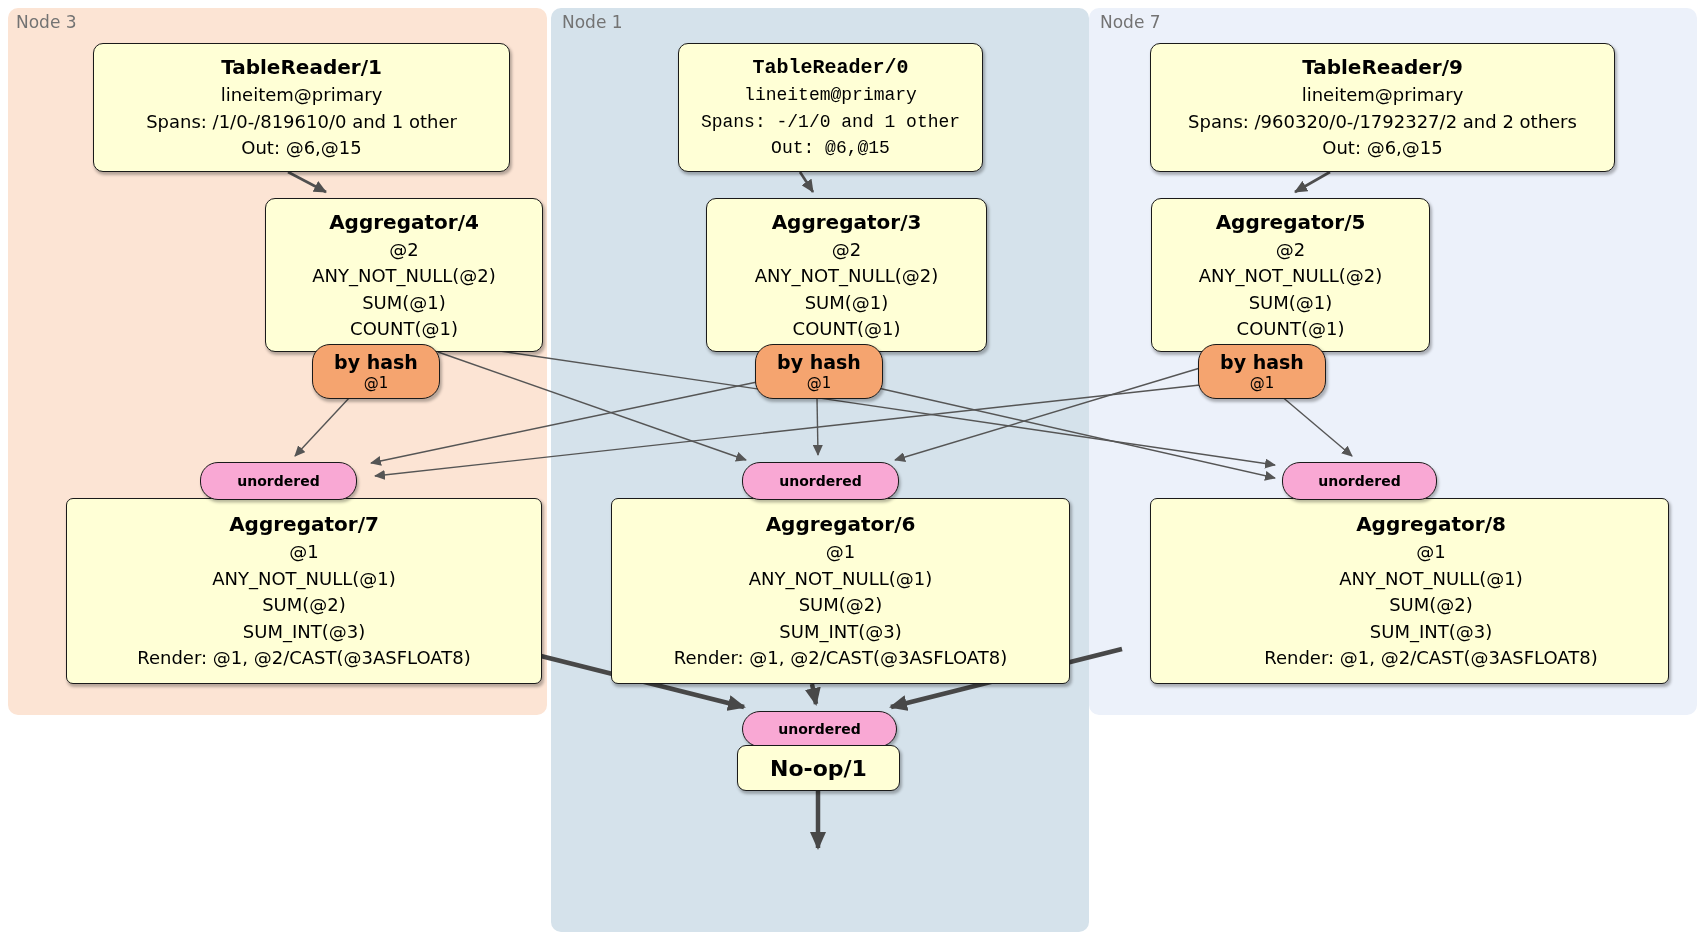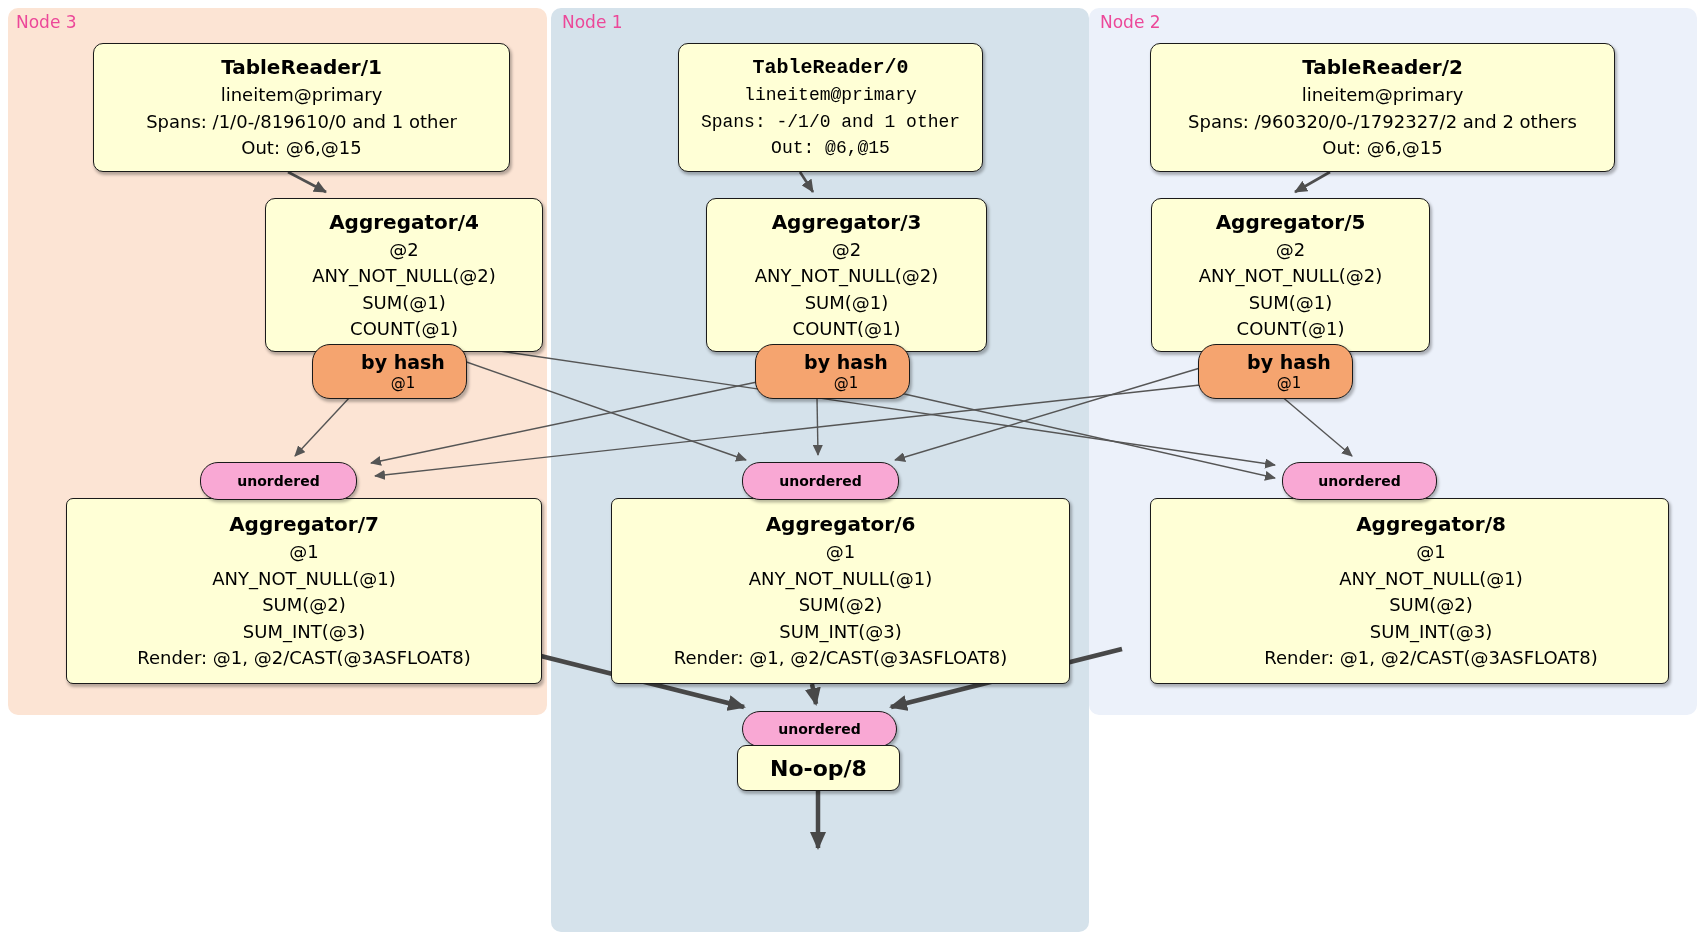--- a/index.html
+++ b/index.html
@@ -1,51 +1,51 @@
 <!DOCTYPE html>
 <html><head>
 <meta charset="utf-8">
 <style>
   html,body{margin:0;padding:0;background:#ffffff;}
   body{width:1708px;height:940px;position:relative;overflow:hidden;
        font-family:"DejaVu Sans","Liberation Sans",sans-serif;color:#000;}
   .stage{position:absolute;left:0;top:0;width:1708px;height:940px;}
   .panel{position:absolute;border-radius:10px;z-index:0;}
-  .panel-label{position:absolute;font-size:17px;color:#ec4899;z-index:4;}
+  .panel-label{position:absolute;font-size:17px;color:#737373;z-index:4;}
   .edges{position:absolute;left:0;top:0;width:1708px;height:940px;z-index:1;pointer-events:none;}
   .box{position:absolute;background:#ffffd6;border:1.6px solid #1a1a1a;border-radius:10px;
        display:flex;flex-direction:column;align-items:center;justify-content:center;
        text-align:center;z-index:2;box-shadow:1.5px 2.5px 3px rgba(0,0,0,0.28);margin-left:28px;}
   .box .title{font-weight:bold;font-size:20px;line-height:29px;white-space:nowrap;}
   .box .line{font-size:18px;line-height:26.5px;white-space:nowrap;}
   .bigbox{border-radius:7px;}
   .router{position:absolute;background:#f5a46f;border:1.7px solid #1a1a1a;border-radius:18px;
           display:flex;flex-direction:column;align-items:center;justify-content:center;
-          text-align:center;z-index:3;box-shadow:1.5px 2.5px 3px rgba(0,0,0,0.28);padding-left:27px;}
+          text-align:center;z-index:3;box-shadow:1.5px 2.5px 3px rgba(0,0,0,0.28);}
   .router .rt{font-weight:bold;font-size:19px;line-height:23px;}
   .router .rs{font-size:15px;line-height:19px;}
   .sync{position:absolute;background:#f9a8d4;border:1.6px solid #1a1a1a;border-radius:18px;
         display:flex;align-items:center;justify-content:center;text-align:center;
         font-weight:bold;font-size:14px;z-index:3;box-shadow:1.5px 2.5px 3px rgba(0,0,0,0.28);}
   .endbox{position:absolute;background:#ffffd6;border:1.7px solid #1a1a1a;border-radius:9px;
           display:flex;align-items:center;justify-content:center;font-weight:bold;font-size:22px;
           z-index:3;box-shadow:1.5px 2.5px 3px rgba(0,0,0,0.28);}
 </style>
 </head>
 <body>
 
 <div class="stage">
 
   <div class="panel" style="left:8px;top:8px;width:539px;height:707px;background:#fce4d4;"></div>
   <div class="panel" style="left:551px;top:8px;width:538px;height:924px;background:#d5e2eb;"></div>
   <div class="panel" style="left:1089px;top:8px;width:608px;height:707px;background:#ecf1fa;"></div>
 
   <div class="panel-label" style="left:16px;top:12px;">Node 3</div>
   <div class="panel-label" style="left:562px;top:12px;">Node 1</div>
-  <div class="panel-label" style="left:1100px;top:12px;">Node 2</div>
+  <div class="panel-label" style="left:1100px;top:12px;">Node 7</div>
 
   <svg class="edges" viewBox="0 0 1708 940">
     <defs>
       <marker id="athin" markerUnits="userSpaceOnUse" markerWidth="11" markerHeight="10" refX="10" refY="5" orient="auto">
         <path d="M0,0 L11,5 L0,10 z" fill="#555"></path>
       </marker>
       <marker id="amed" markerUnits="userSpaceOnUse" markerWidth="13" markerHeight="12" refX="12" refY="6" orient="auto">
         <path d="M0,0 L13,6 L0,12 z" fill="#4f4f4f"></path>
       </marker>
       <marker id="athick" markerUnits="userSpaceOnUse" markerWidth="18" markerHeight="16" refX="16" refY="8" orient="auto">
@@ -127,21 +127,21 @@
   <div class="box bigbox" style="left:583px;top:498px;width:457px;height:184px;">
     <div class="title">Aggregator/6</div>
     <div class="line">@1</div>
     <div class="line">ANY_NOT_NULL(@1)</div>
     <div class="line">SUM(@2)</div>
     <div class="line">SUM_INT(@3)</div>
     <div class="line">Render: @1, @2/CAST(@3ASFLOAT8)</div>
   </div>
 
   <div class="box" style="left:1122px;top:43px;width:463px;height:127px;">
-    <div class="title">TableReader/2</div>
+    <div class="title">TableReader/9</div>
     <div class="line">lineitem@primary</div>
     <div class="line">Spans: /960320/0-/1792327/2 and 2 others</div>
     <div class="line">Out: @6,@15</div>
   </div>
   <div class="box" style="left:1123px;top:198px;width:277px;height:152px;">
     <div class="title">Aggregator/5</div>
     <div class="line">@2</div>
     <div class="line">ANY_NOT_NULL(@2)</div>
     <div class="line">SUM(@1)</div>
     <div class="line">COUNT(@1)</div>
@@ -154,15 +154,15 @@
   <div class="box bigbox" style="left:1122px;top:498px;width:474px;height:184px;padding-left:43px;">
     <div class="title">Aggregator/8</div>
     <div class="line">@1</div>
     <div class="line">ANY_NOT_NULL(@1)</div>
     <div class="line">SUM(@2)</div>
     <div class="line">SUM_INT(@3)</div>
     <div class="line">Render: @1, @2/CAST(@3ASFLOAT8)</div>
   </div>
 
   <div class="sync" style="left:742px;top:711px;width:153px;height:34px;">unordered</div>
-  <div class="endbox" style="left:737px;top:745px;width:161px;height:44px;">No-op/8</div>
+  <div class="endbox" style="left:737px;top:745px;width:161px;height:44px;">No-op/1</div>
 
 </div>
 
 </body></html>

